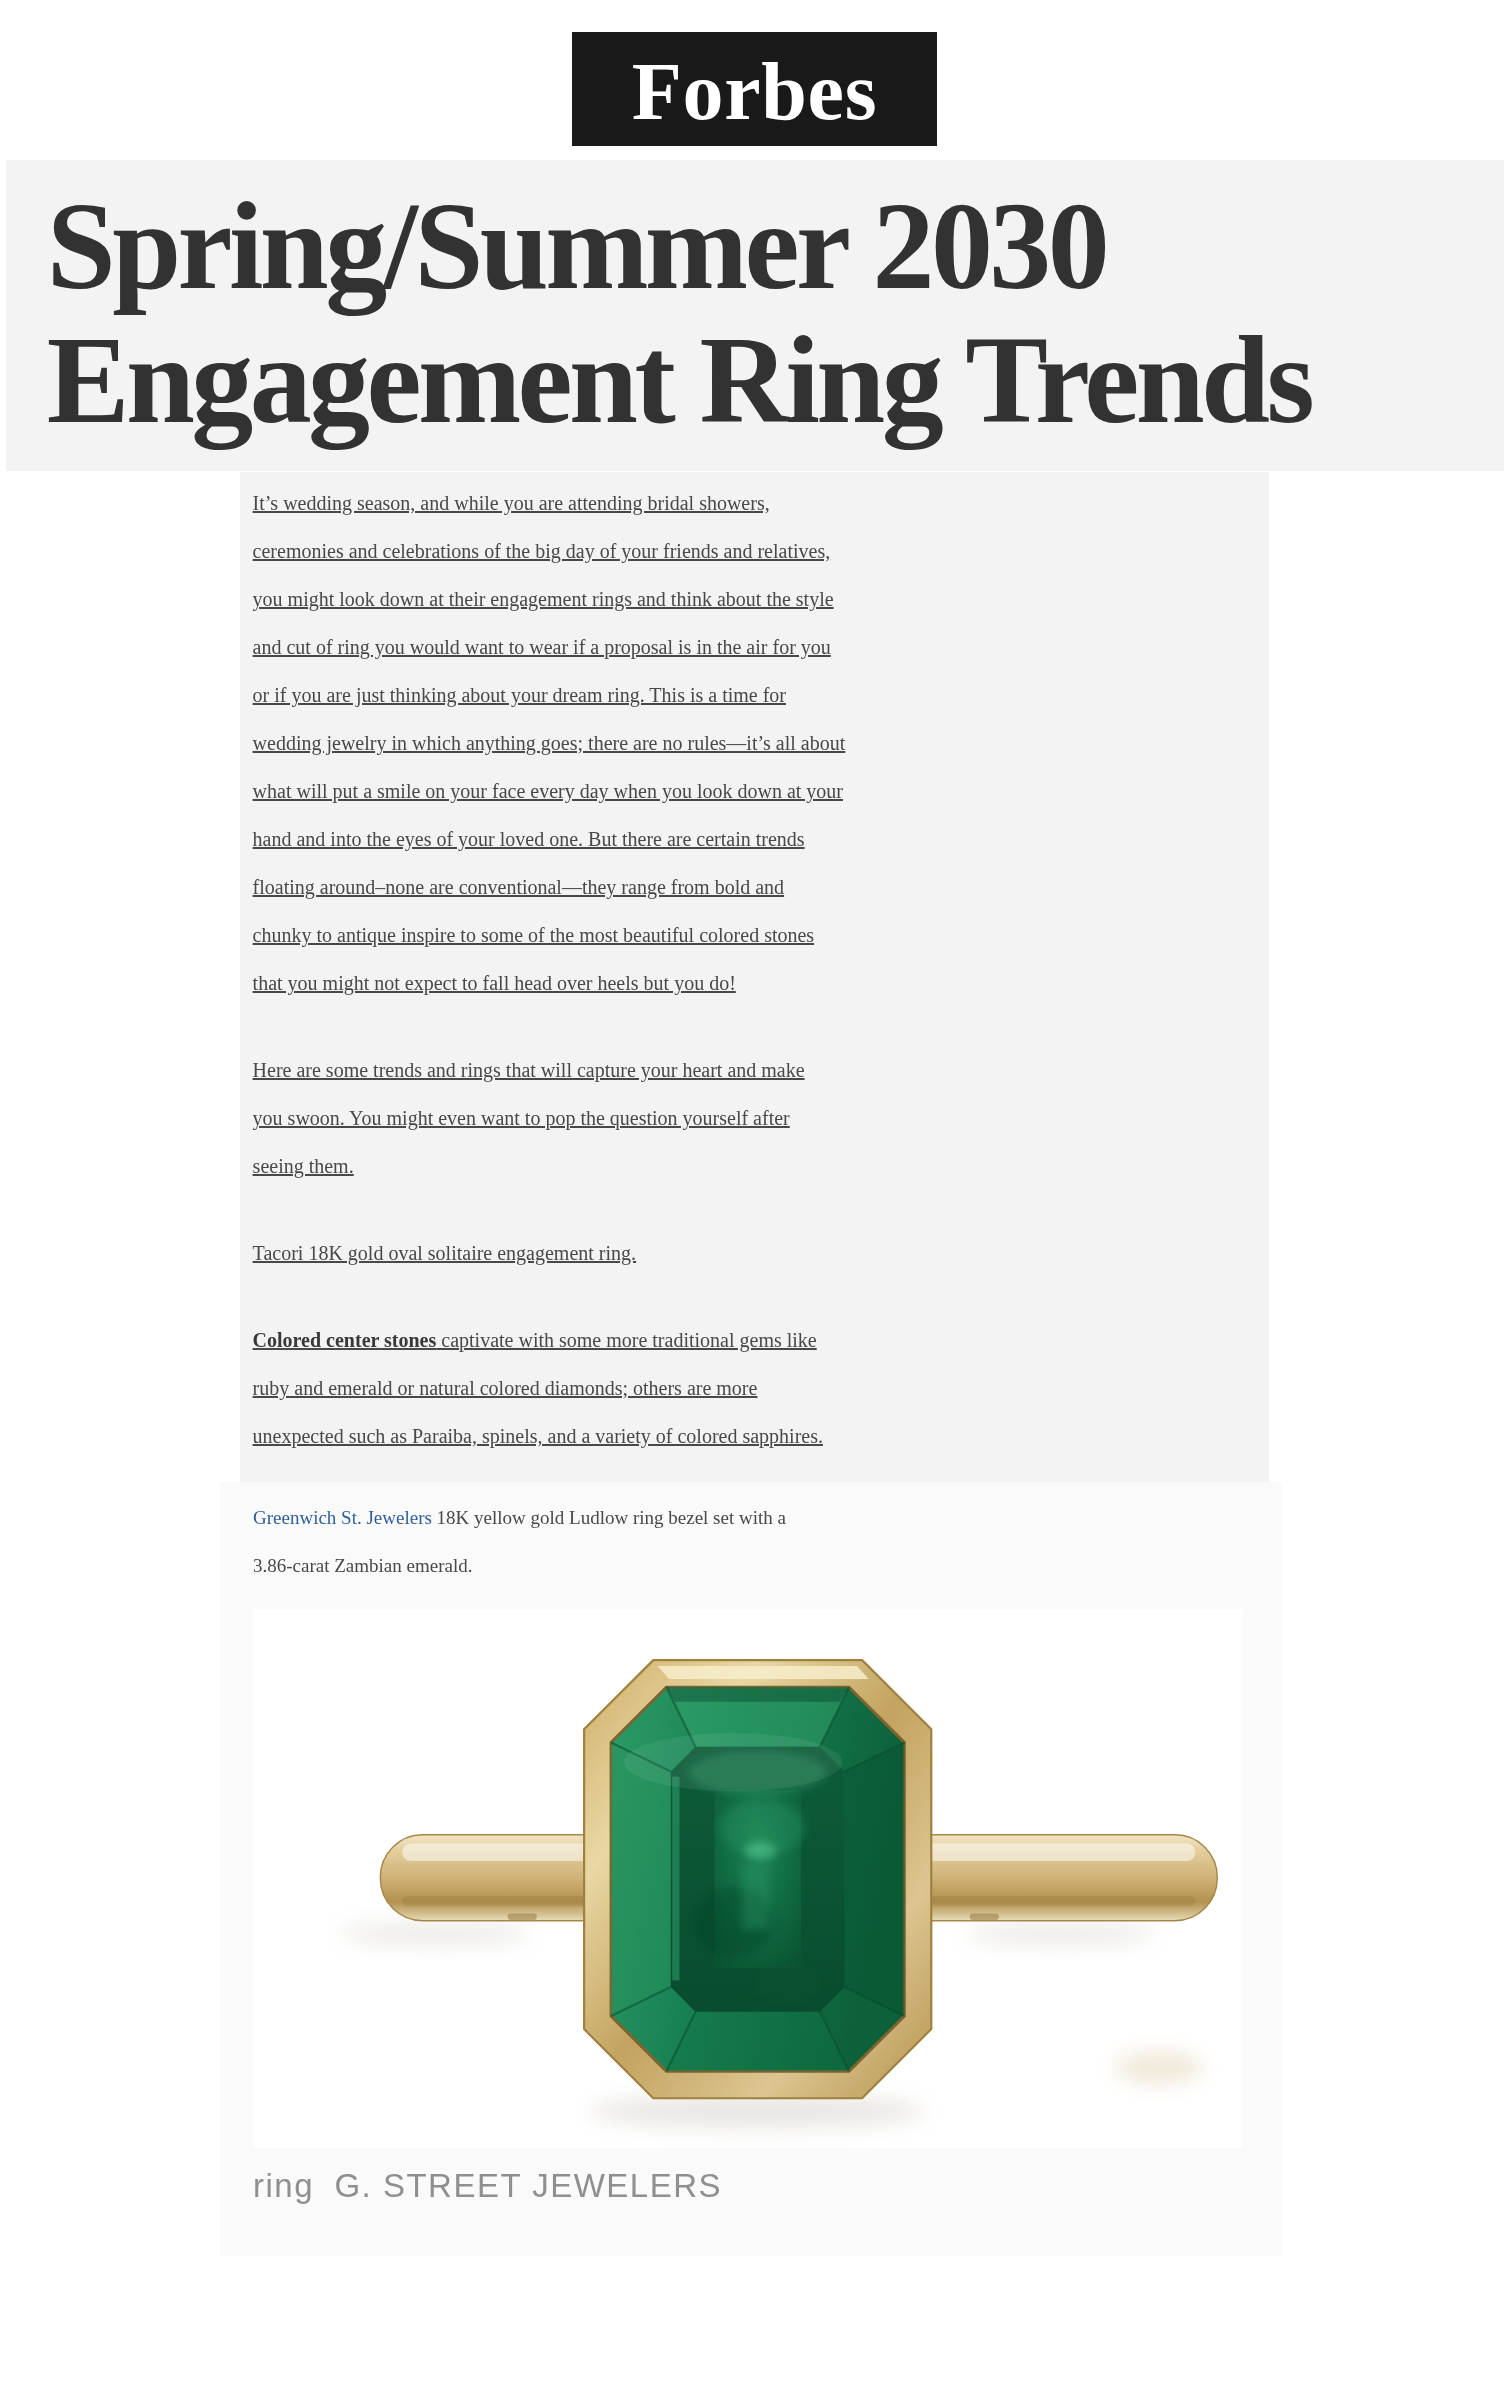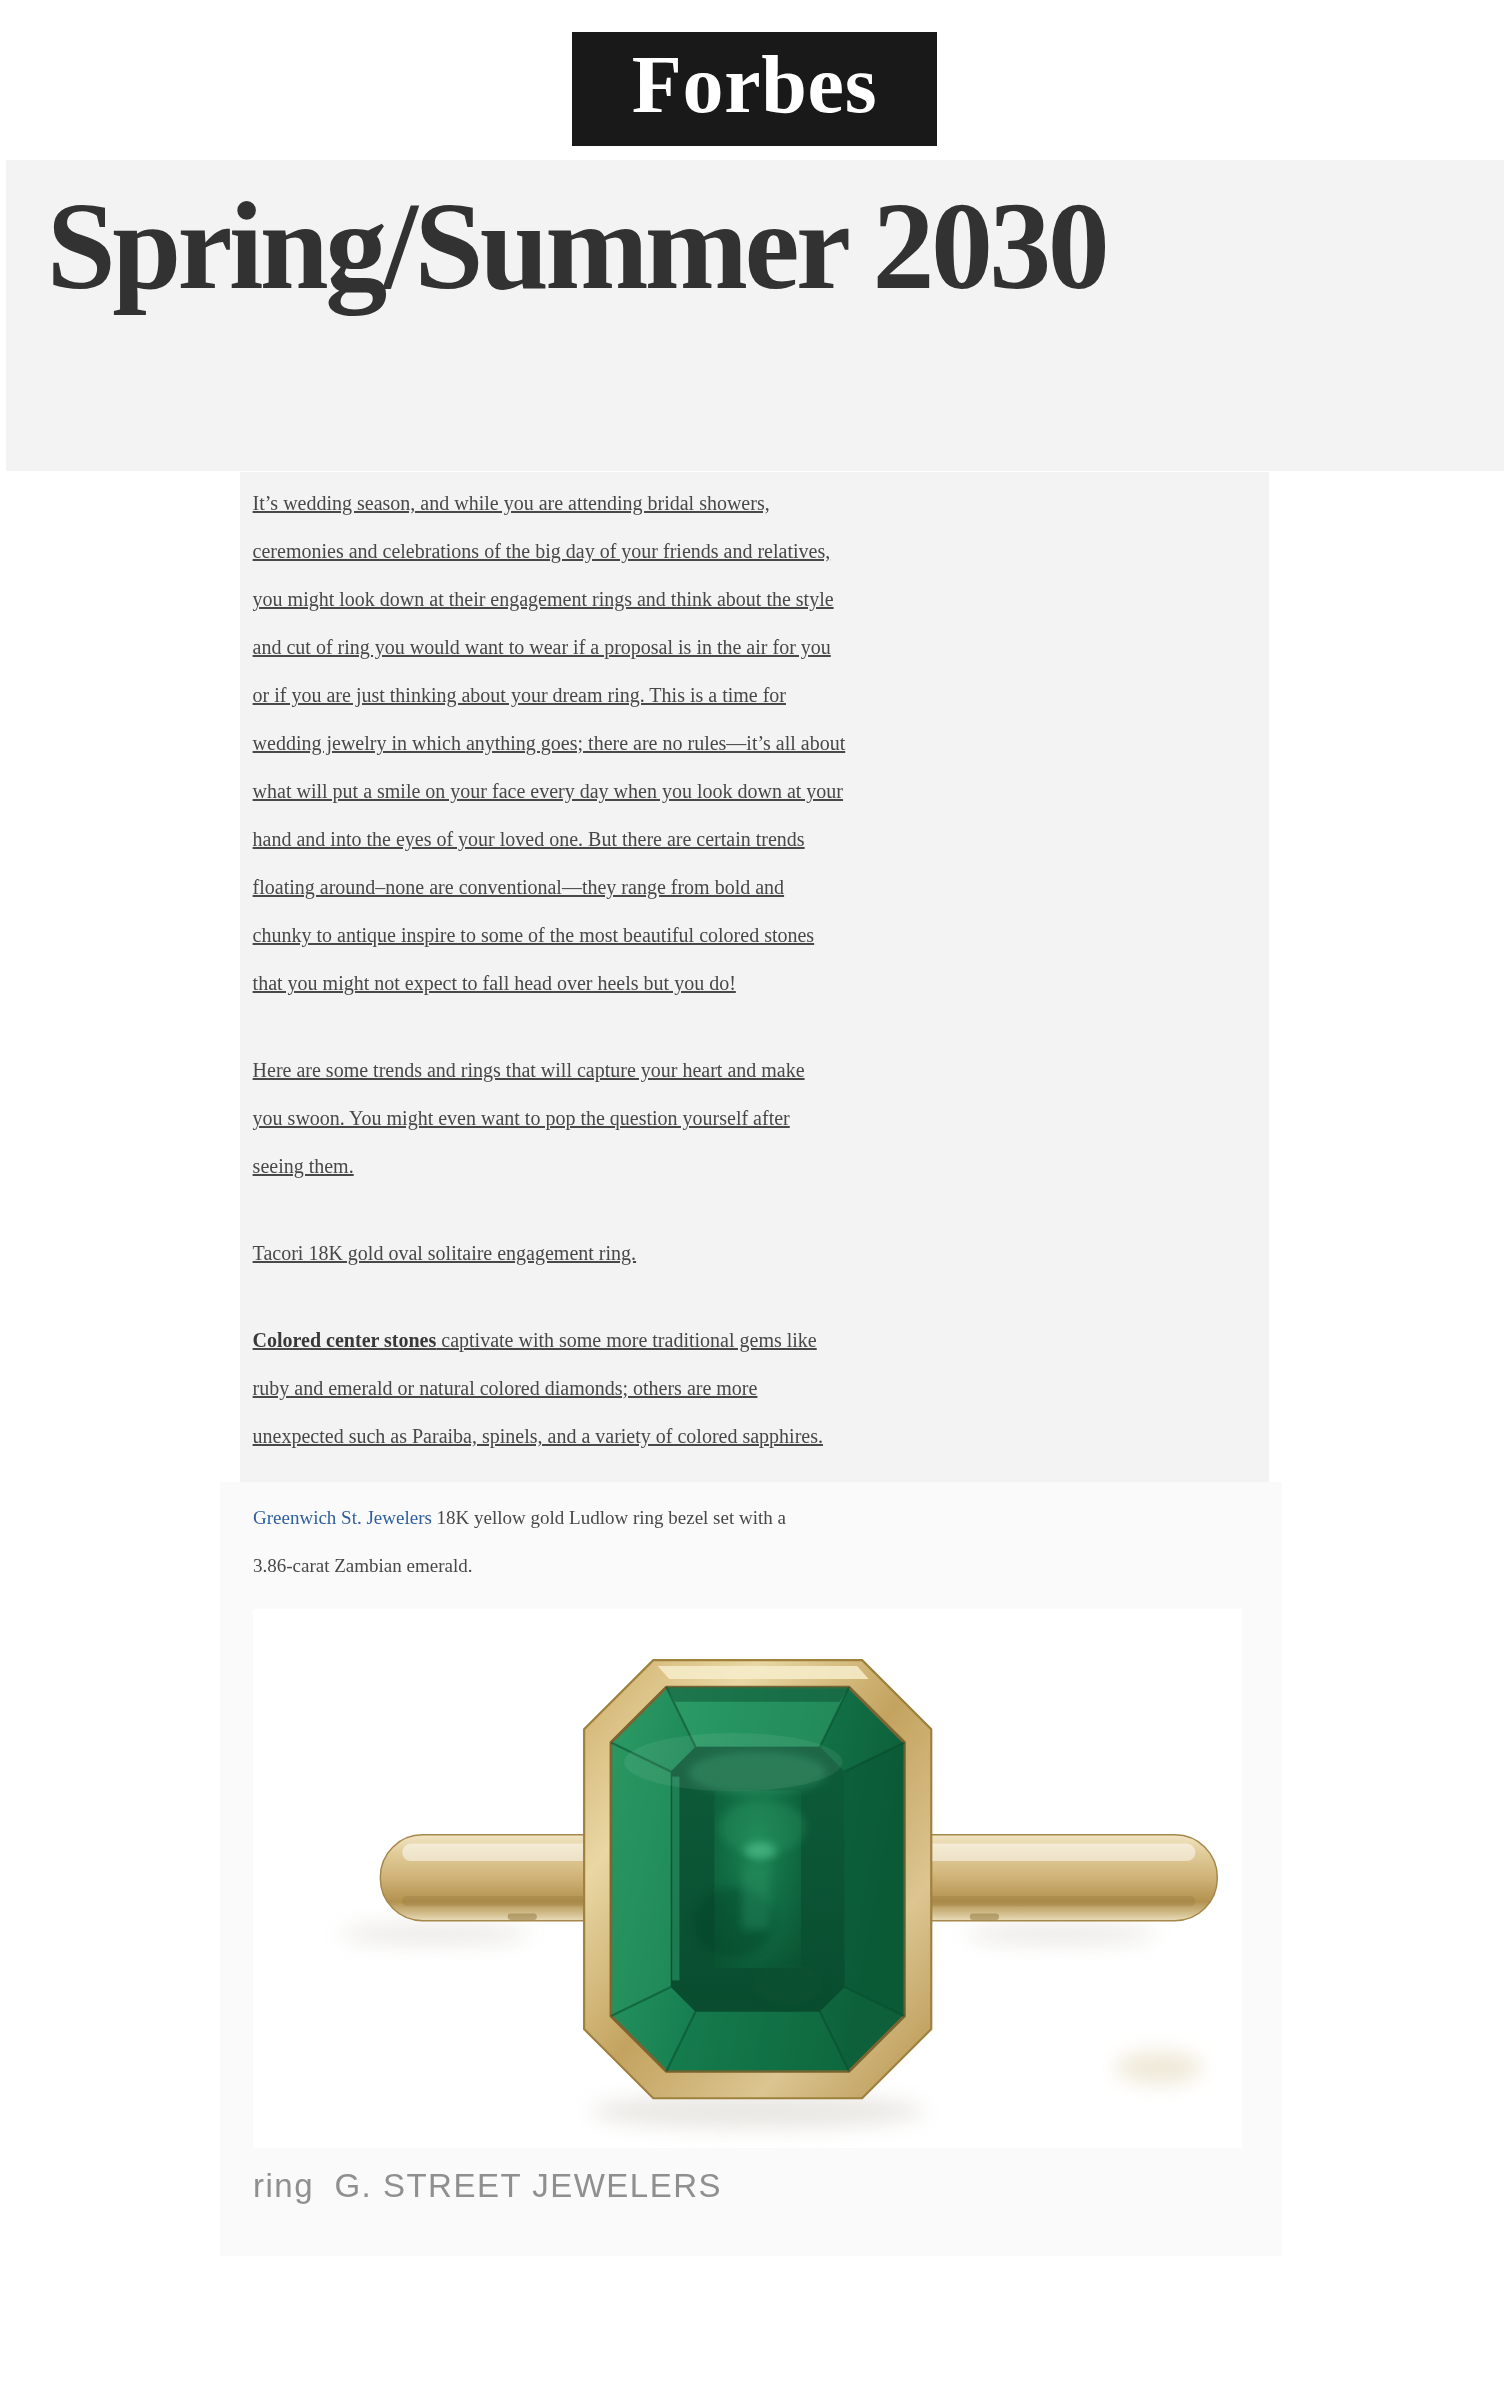--- a/index.html
+++ b/index.html
@@ -1,21 +1,21 @@
 <!DOCTYPE html>
 <html style="font-size:11.6px"><head>
 <meta charset="utf-8">
 <style>
   html,body{margin:0;padding:0;background:#ffffff;}
   .page{position:relative;width:1509px;height:2401px;background:#ffffff;
         font-family:"Liberation Serif",serif;overflow:hidden;}
 
   
   .logo-box{position:absolute;left:572px;top:32px;width:365px;height:114px;
-            background:#191919;display:flex;align-items:center;justify-content:center;}
+            background:#191919;display:flex;align-items:flex-end;justify-content:center;}
   .logo-box span{color:#ffffff;font-family:"Liberation Serif",serif;font-weight:700;
                  font-size:82px;letter-spacing:0.7px;padding-bottom:7.3px;}
 
   
   .headline-band{position:absolute;left:5.8px;top:160px;width:1498px;height:311px;background:#f3f3f3;}
   .headline-band h1{margin:0;padding:20.4px 0 0 41px;font-weight:700;color:#323232;
                     font-size:124px;line-height:134px;letter-spacing:-3.6px;
                     font-family:"Liberation Serif",serif;}
   .headline-band h1 span{display:block;white-space:nowrap;}
 
@@ -44,20 +44,21 @@
 
 <div class="page">
 
   <div class="logo-box">
     <span>Forbes</span>
   </div>
 
   <div class="headline-band">
     <h1>
       <span>Spring/Summer 2030</span>
+      <span>Engagement Ring Trends</span>
     </h1>
   </div>
 
   <div class="content-wrap">
     <div class="col-gray">
       <p><span>It’s wedding season, and while you are attending bridal showers,
 ceremonies and celebrations of the big day of your friends and relatives,
 you might look down at their engagement rings and think about the style
 and cut of ring you would want to wear if a proposal is in the air for you
 or if you are just thinking about your dream ring. This is a time for

